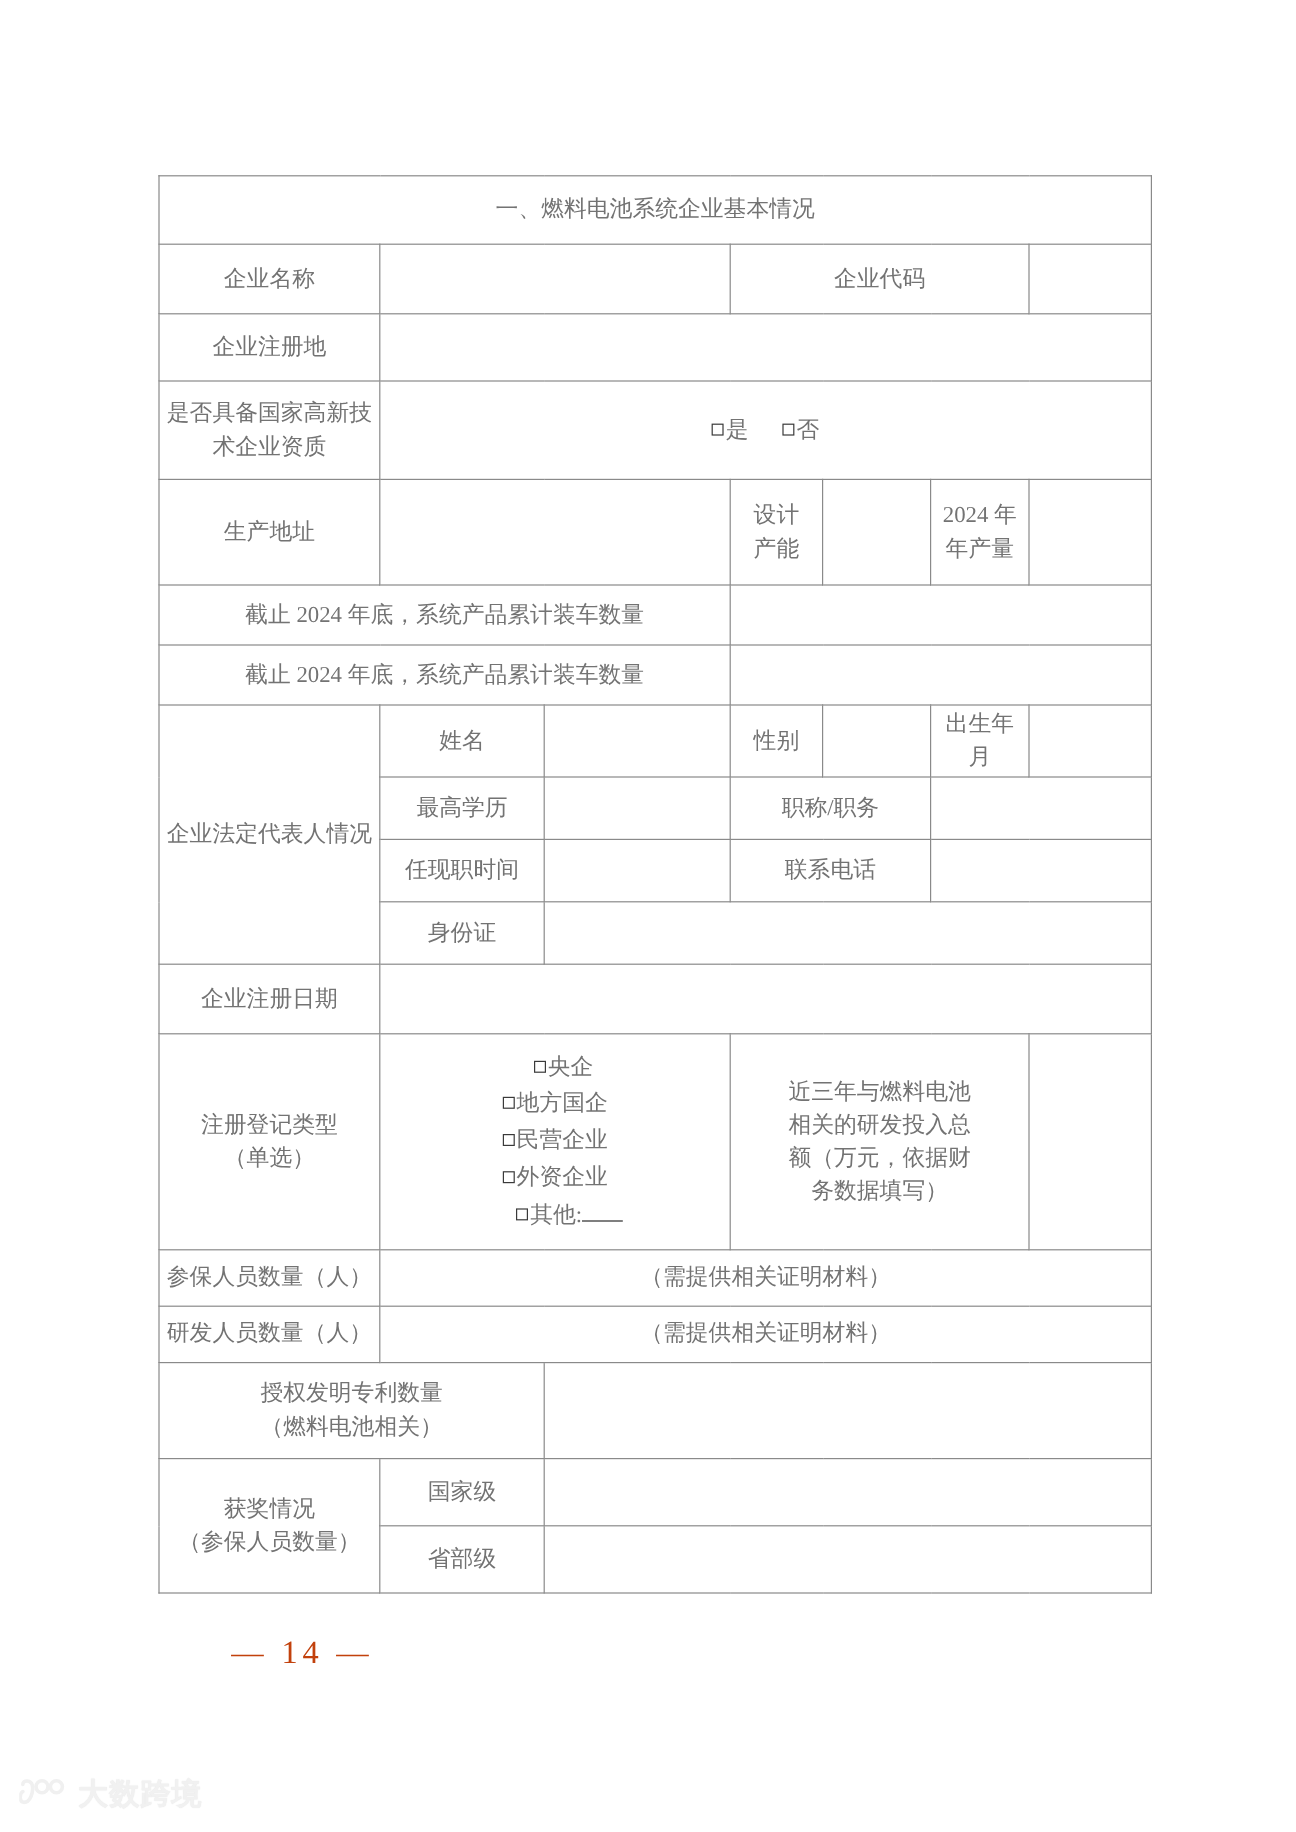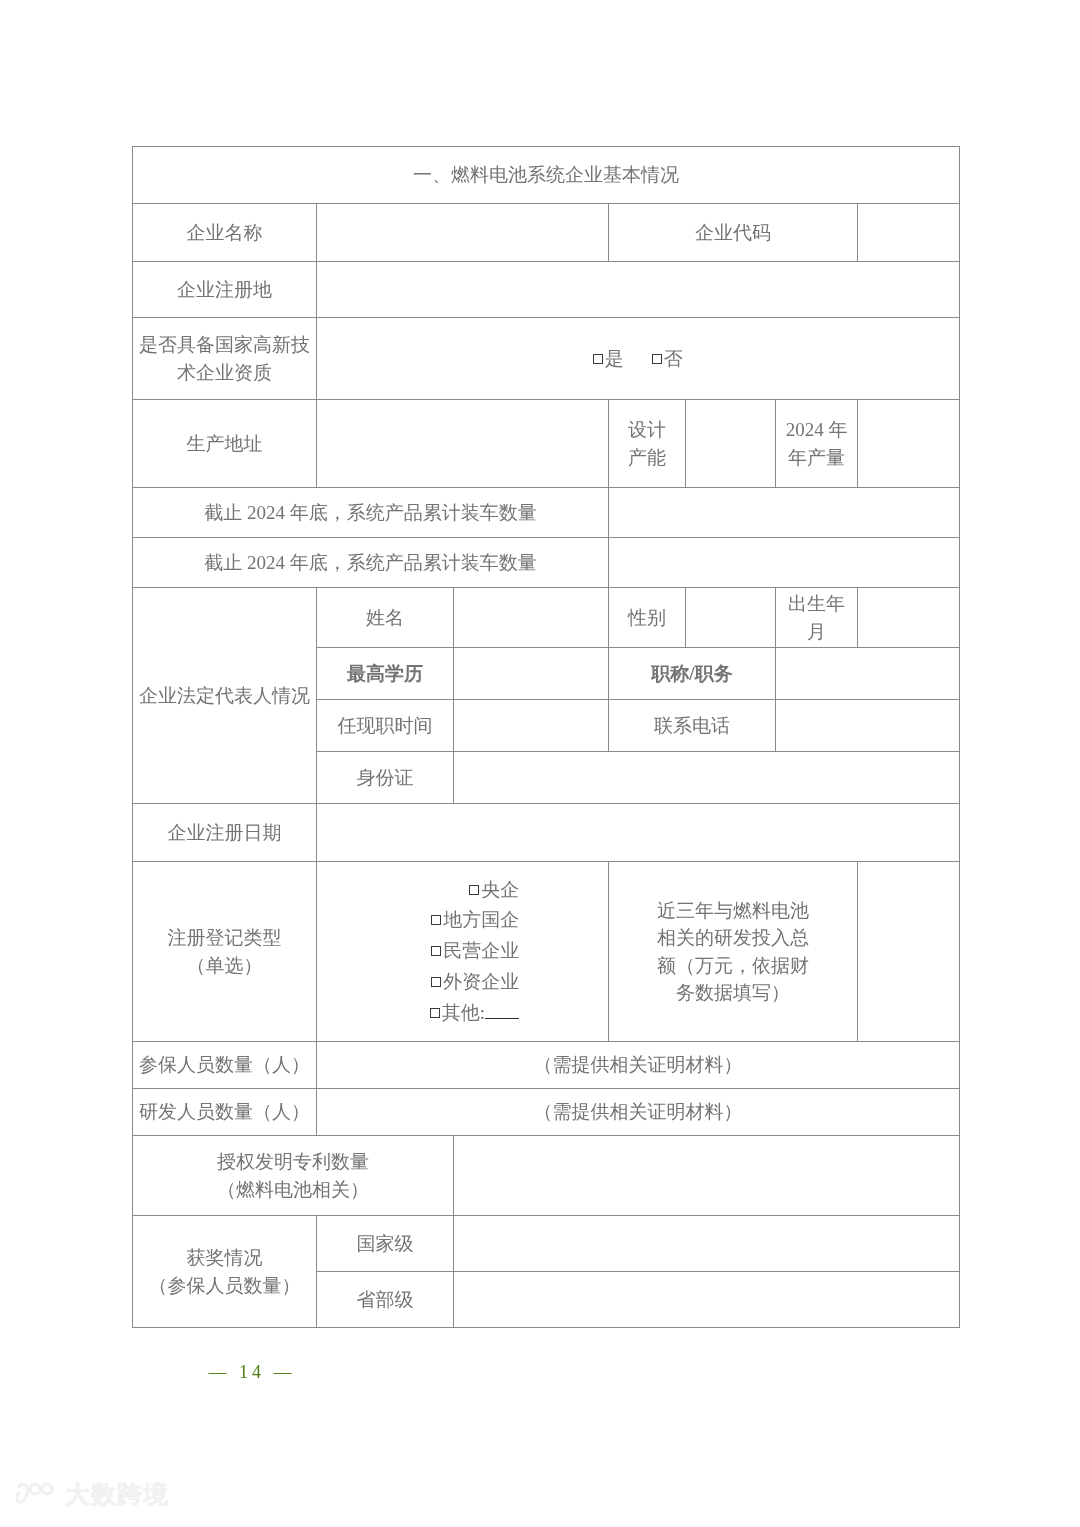--- a/index.html
+++ b/index.html
@@ -44,21 +44,21 @@
   }
 
   
   .r-title td { height: 57px; font-size: 20px; }
   .r-name td { height: 58px; }
   .r-regaddr td { height: 56px; }
   .r-hightech td { height: 82px; }
   .r-prodaddr td { height: 88px; }
   .r-cum td { height: 50px; }
   .r-legal1 td { height: 60px; }
-  .r-legal2 td { height: 52px; font-weight: bold; }
+  .r-legal2 td { height: 52px; }
   .r-legal3 td { height: 52px; margin-left: 44px; }
   .r-legal4 td { height: 52px; }
   .r-regdate td { height: 58px; }
   .r-regtype td { height: 180px; }
   .r-insured td { height: 47px; }
   .r-rd td { height: 47px; }
   .r-patent td { height: 80px; }
   .r-award1 td { height: 56px; }
   .r-award2 td { height: 56px; }
 
@@ -76,21 +76,21 @@
     border: 1px solid #3a3a3a;
     margin-right: 2px;
     vertical-align: baseline;
     position: relative;
     top: -1px;
   }
   .yn-gap { display: inline-block; width: 18px; }
 
   .optlist {
     display: inline-block;
-    text-align: right;
+    text-align: center;
     font-size: 19px;
     line-height: 1.62;
   }
   .optlist .opt { white-space: nowrap; }
   .opt-center { padding-left: 14px; }
   .opt-other { padding-left: 24px; }
   .blankline {
     display: inline-block;
     width: 34px;
     border-bottom: 1.5px solid #2b2b2b;
@@ -102,23 +102,23 @@
   .multiline { line-height: 1.55; }
 
   .note { font-size: 19px; }
 
   .page-num {
     position: absolute;
     left: 132px;
     top: 1362px;
     width: 240px;
     text-align: center;
-    font-size: 18px;
+    font-size: 27px;
     letter-spacing: 4px;
-    color: #4d7c0f;
+    color: #c2410c;
     font-family: "Liberation Serif", "DejaVu Serif", serif;
   }
 
   
   .watermark {
     position: absolute;
     left: 16px;
     top: 1478px;
     display: flex;
     align-items: center;

